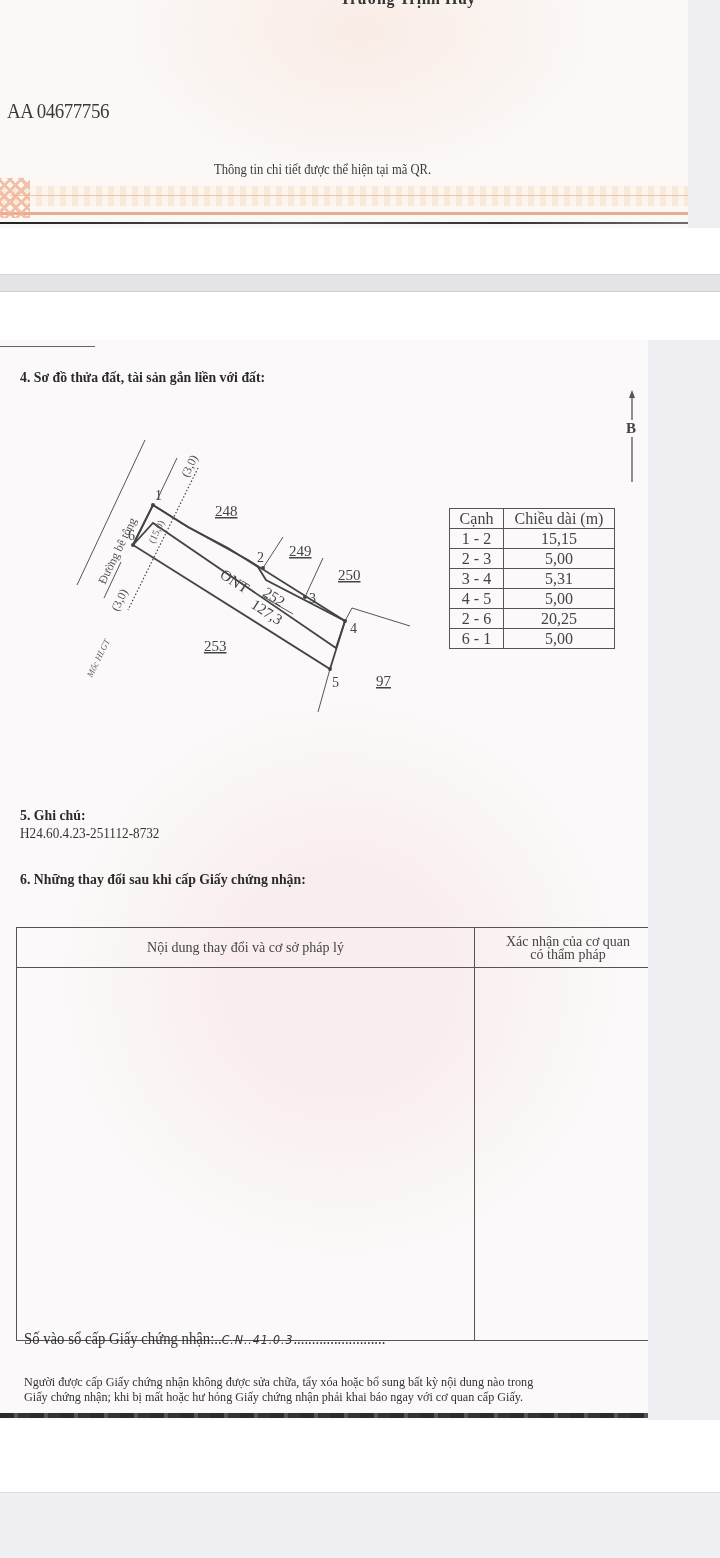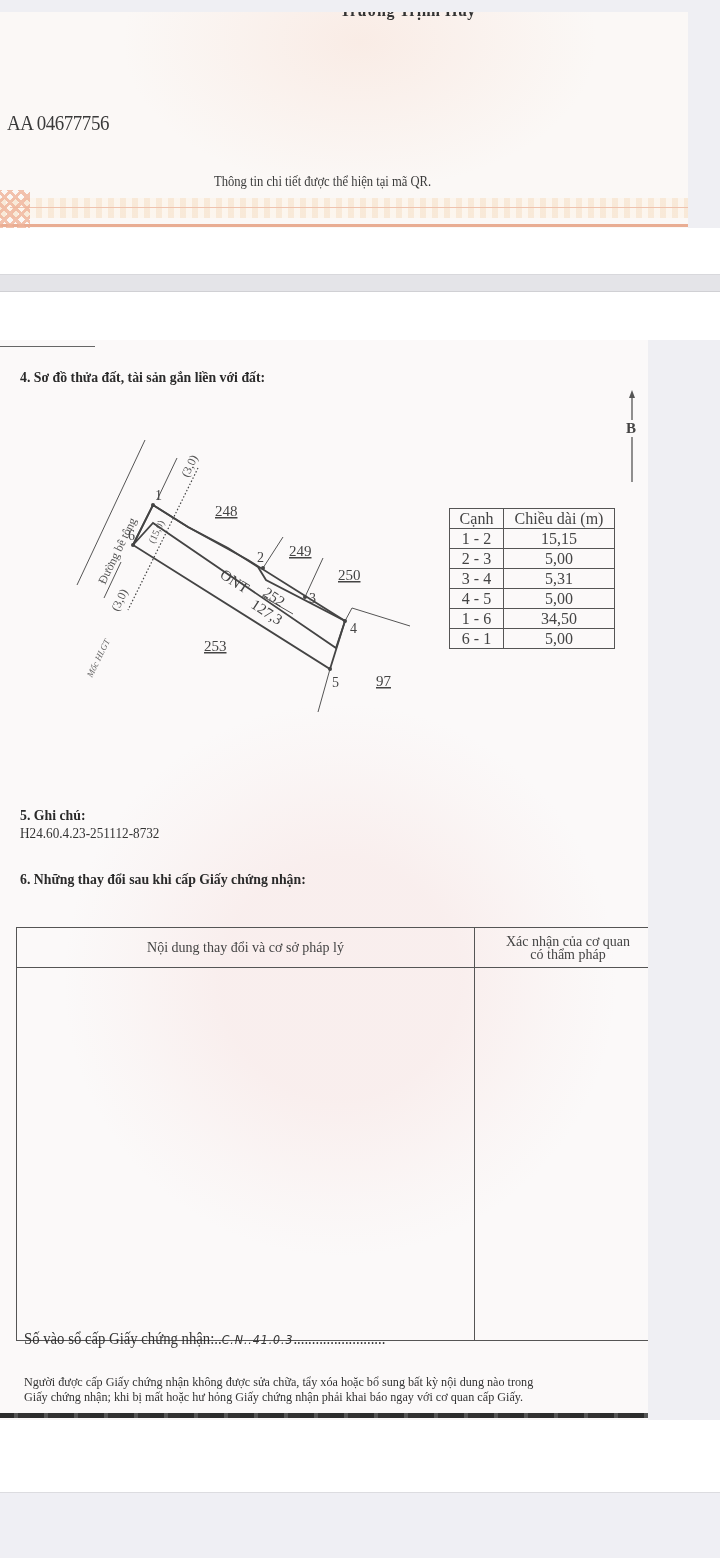--- a/index.html
+++ b/index.html
@@ -1,19 +1,19 @@
 <!DOCTYPE html>
 <html><head>
 <meta charset="utf-8">
 <style>
   html, body { margin:0; padding:0; }
   body { width:720px; height:1558px; position:relative; overflow:hidden; background:#efeff3; font-family:"Liberation Serif","DejaVu Serif",serif; color:#2a2a2a; }
   .abs { position:absolute; }
   
-  #page1 { left:0; top:12px; width:688px; height:228px; background:#fbf8f6; overflow:hidden; }
+  #page1 { left:0; top:0; width:688px; height:228px; background:#fbf8f6; overflow:hidden; }
   #page1 .wash { position:absolute; left:120px; top:-120px; width:480px; height:300px; border-radius:50%; background:radial-gradient(ellipse at center, rgba(244,200,180,0.25), rgba(255,255,255,0) 70%); }
   #page1 .frame-outer { position:absolute; left:-2px; top:-10px; width:713px; height:222px; border-bottom:3px solid #e9ad93; border-right:3px solid #e9ad93; }
   #page1 .frame-inner { position:absolute; left:10px; top:-10px; width:692px; height:205px; border-bottom:1px solid #efc2ad; border-right:1px solid #efc2ad; }
   #page1 .band { position:absolute; left:0; top:186px; width:720px; height:20px; background:repeating-linear-gradient(90deg, rgba(245,215,180,0.45) 0 6px, rgba(255,240,220,0.3) 6px 12px); }
   #page1 .corner { position:absolute; width:40px; height:40px; background:repeating-linear-gradient(45deg, #f0b49a 0 3px, rgba(255,255,255,0) 3px 8px), repeating-linear-gradient(-45deg, #f0b49a 0 3px, rgba(255,255,255,0) 3px 8px); opacity:0.8; }
   #page1 .bottom-rule { position:absolute; left:0; top:222px; width:720px; height:2px; background:linear-gradient(90deg,#222 0%,#555 40%,#333 70%,#777 100%); }
   .signer { left:340px; top:-10px; font-size:16px; font-weight:bold; color:#333; letter-spacing:0.5px; }
   .serial { left:7px; top:98px; font-size:22px; color:#3a3a3a; transform:scaleX(0.86); transform-origin:left; letter-spacing:-0.5px; }
   .qrnote { left:214px; top:162px; font-size:14px; color:#3a3a3a; transform:scaleX(0.9); transform-origin:left; }
   
@@ -140,22 +140,22 @@
         </tr>
     <tr>
           <td>3 - 4</td>
           <td>5,31</td>
         </tr>
     <tr>
           <td>4 - 5</td>
           <td>5,00</td>
         </tr>
     <tr>
-          <td>1 - 6</td>
-          <td>34,50</td>
+          <td>2 - 6</td>
+          <td>20,25</td>
         </tr>
     <tr>
           <td>6 - 1</td>
           <td>5,00</td>
         </tr>
   </tbody>
     </table>
 
   <div class="abs h5">5. Ghi chú:</div>
   <div class="abs note">H24.60.4.23-251112-8732</div>

